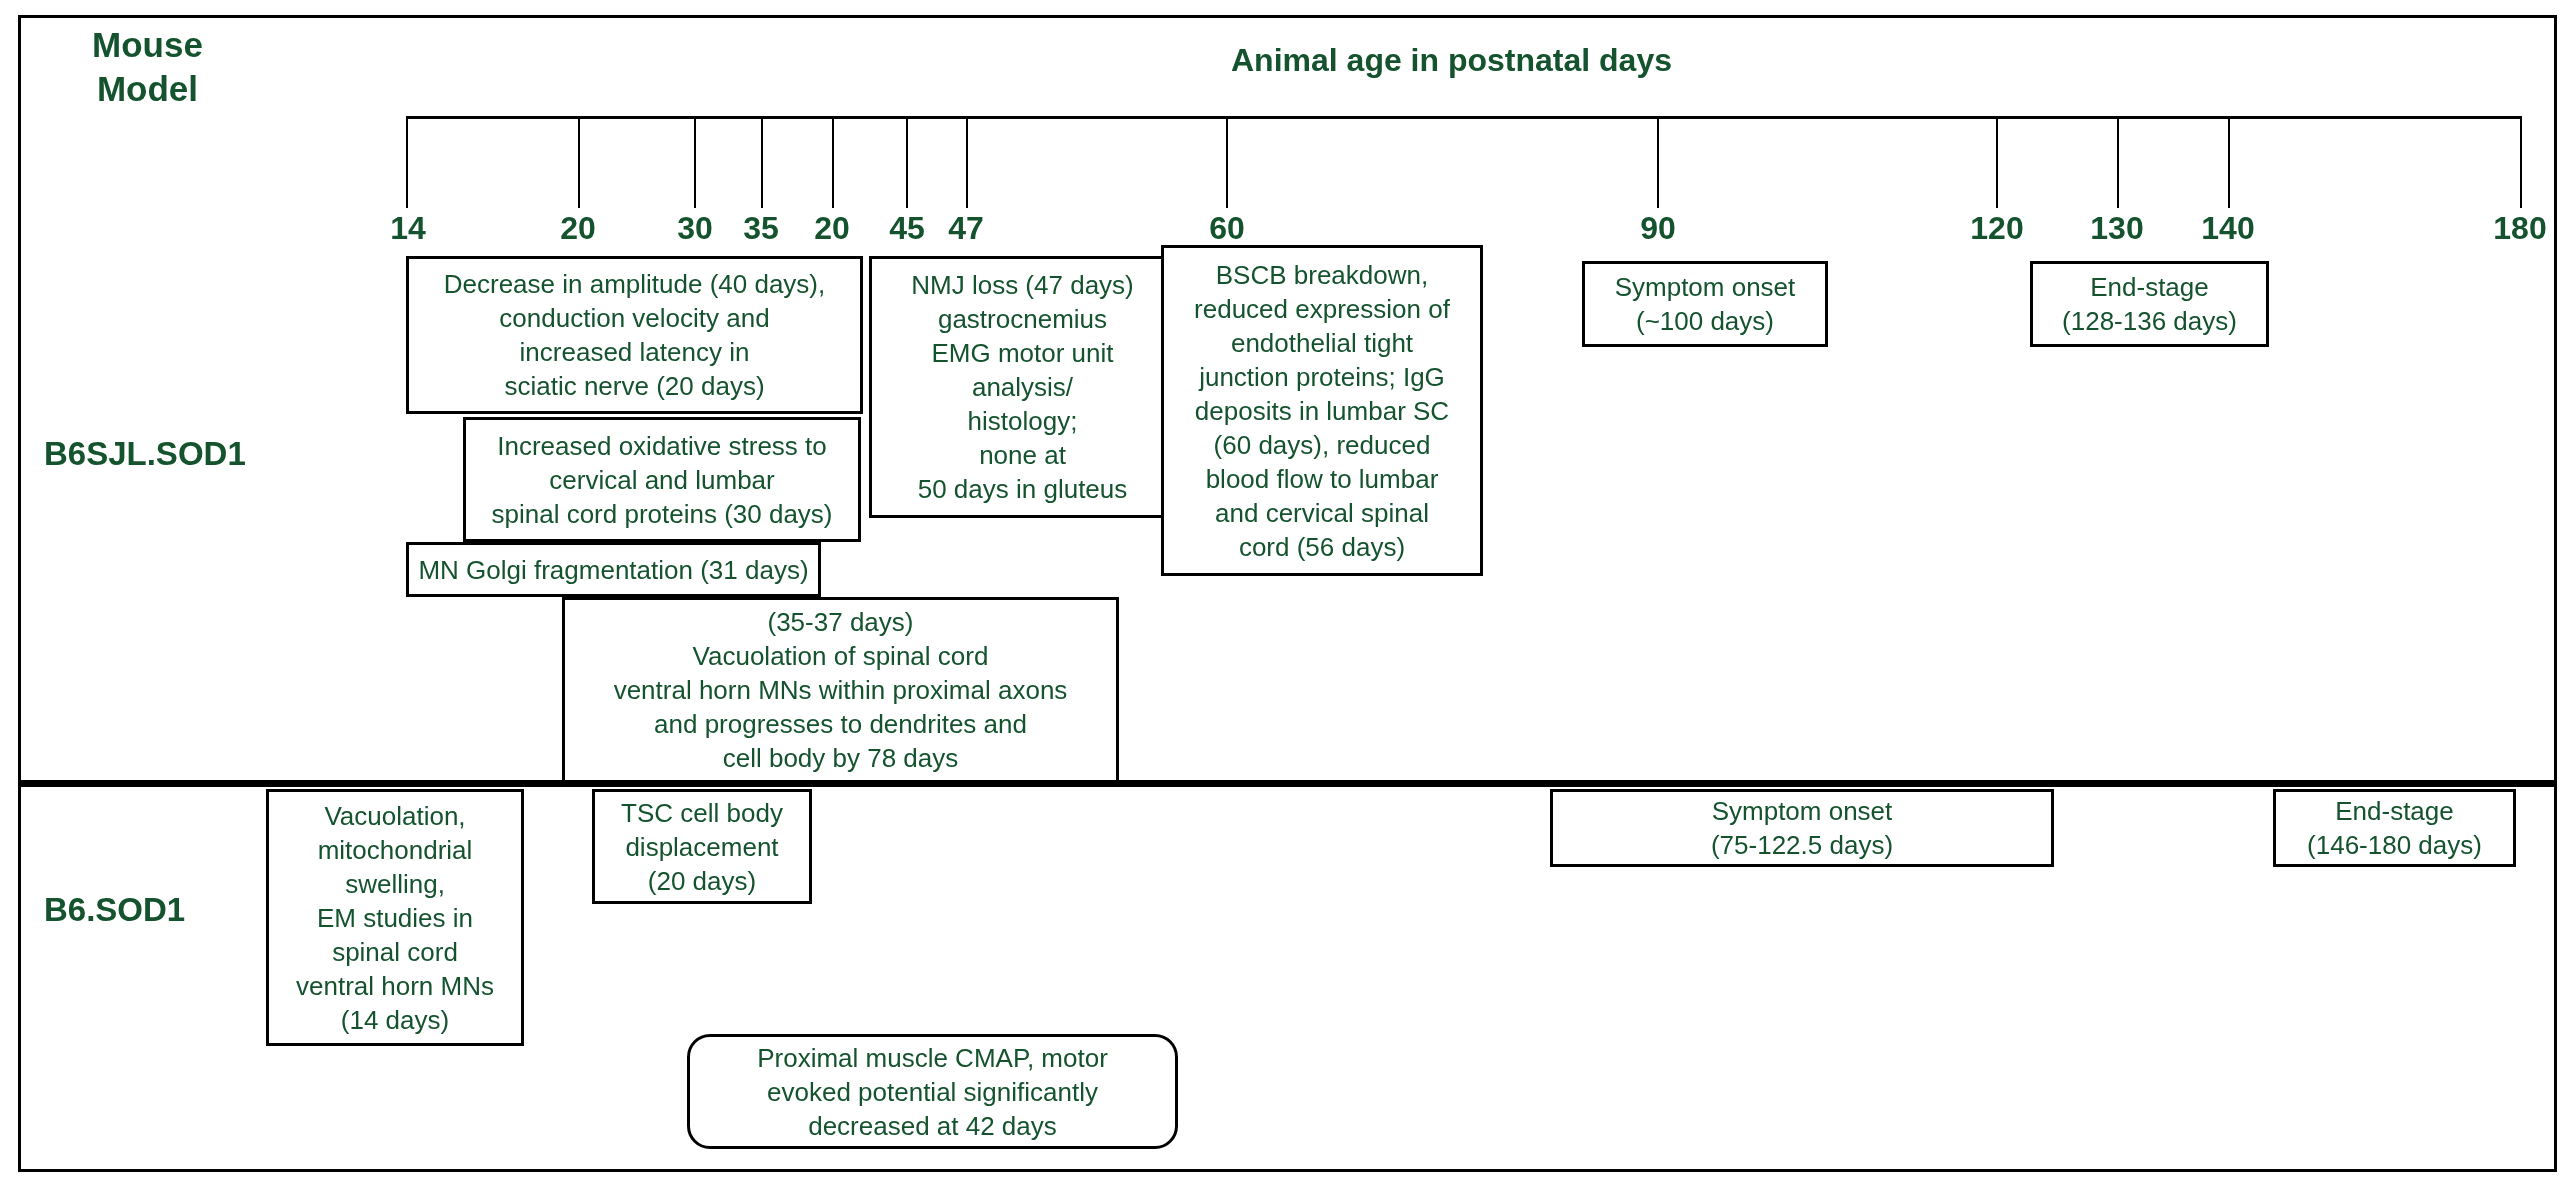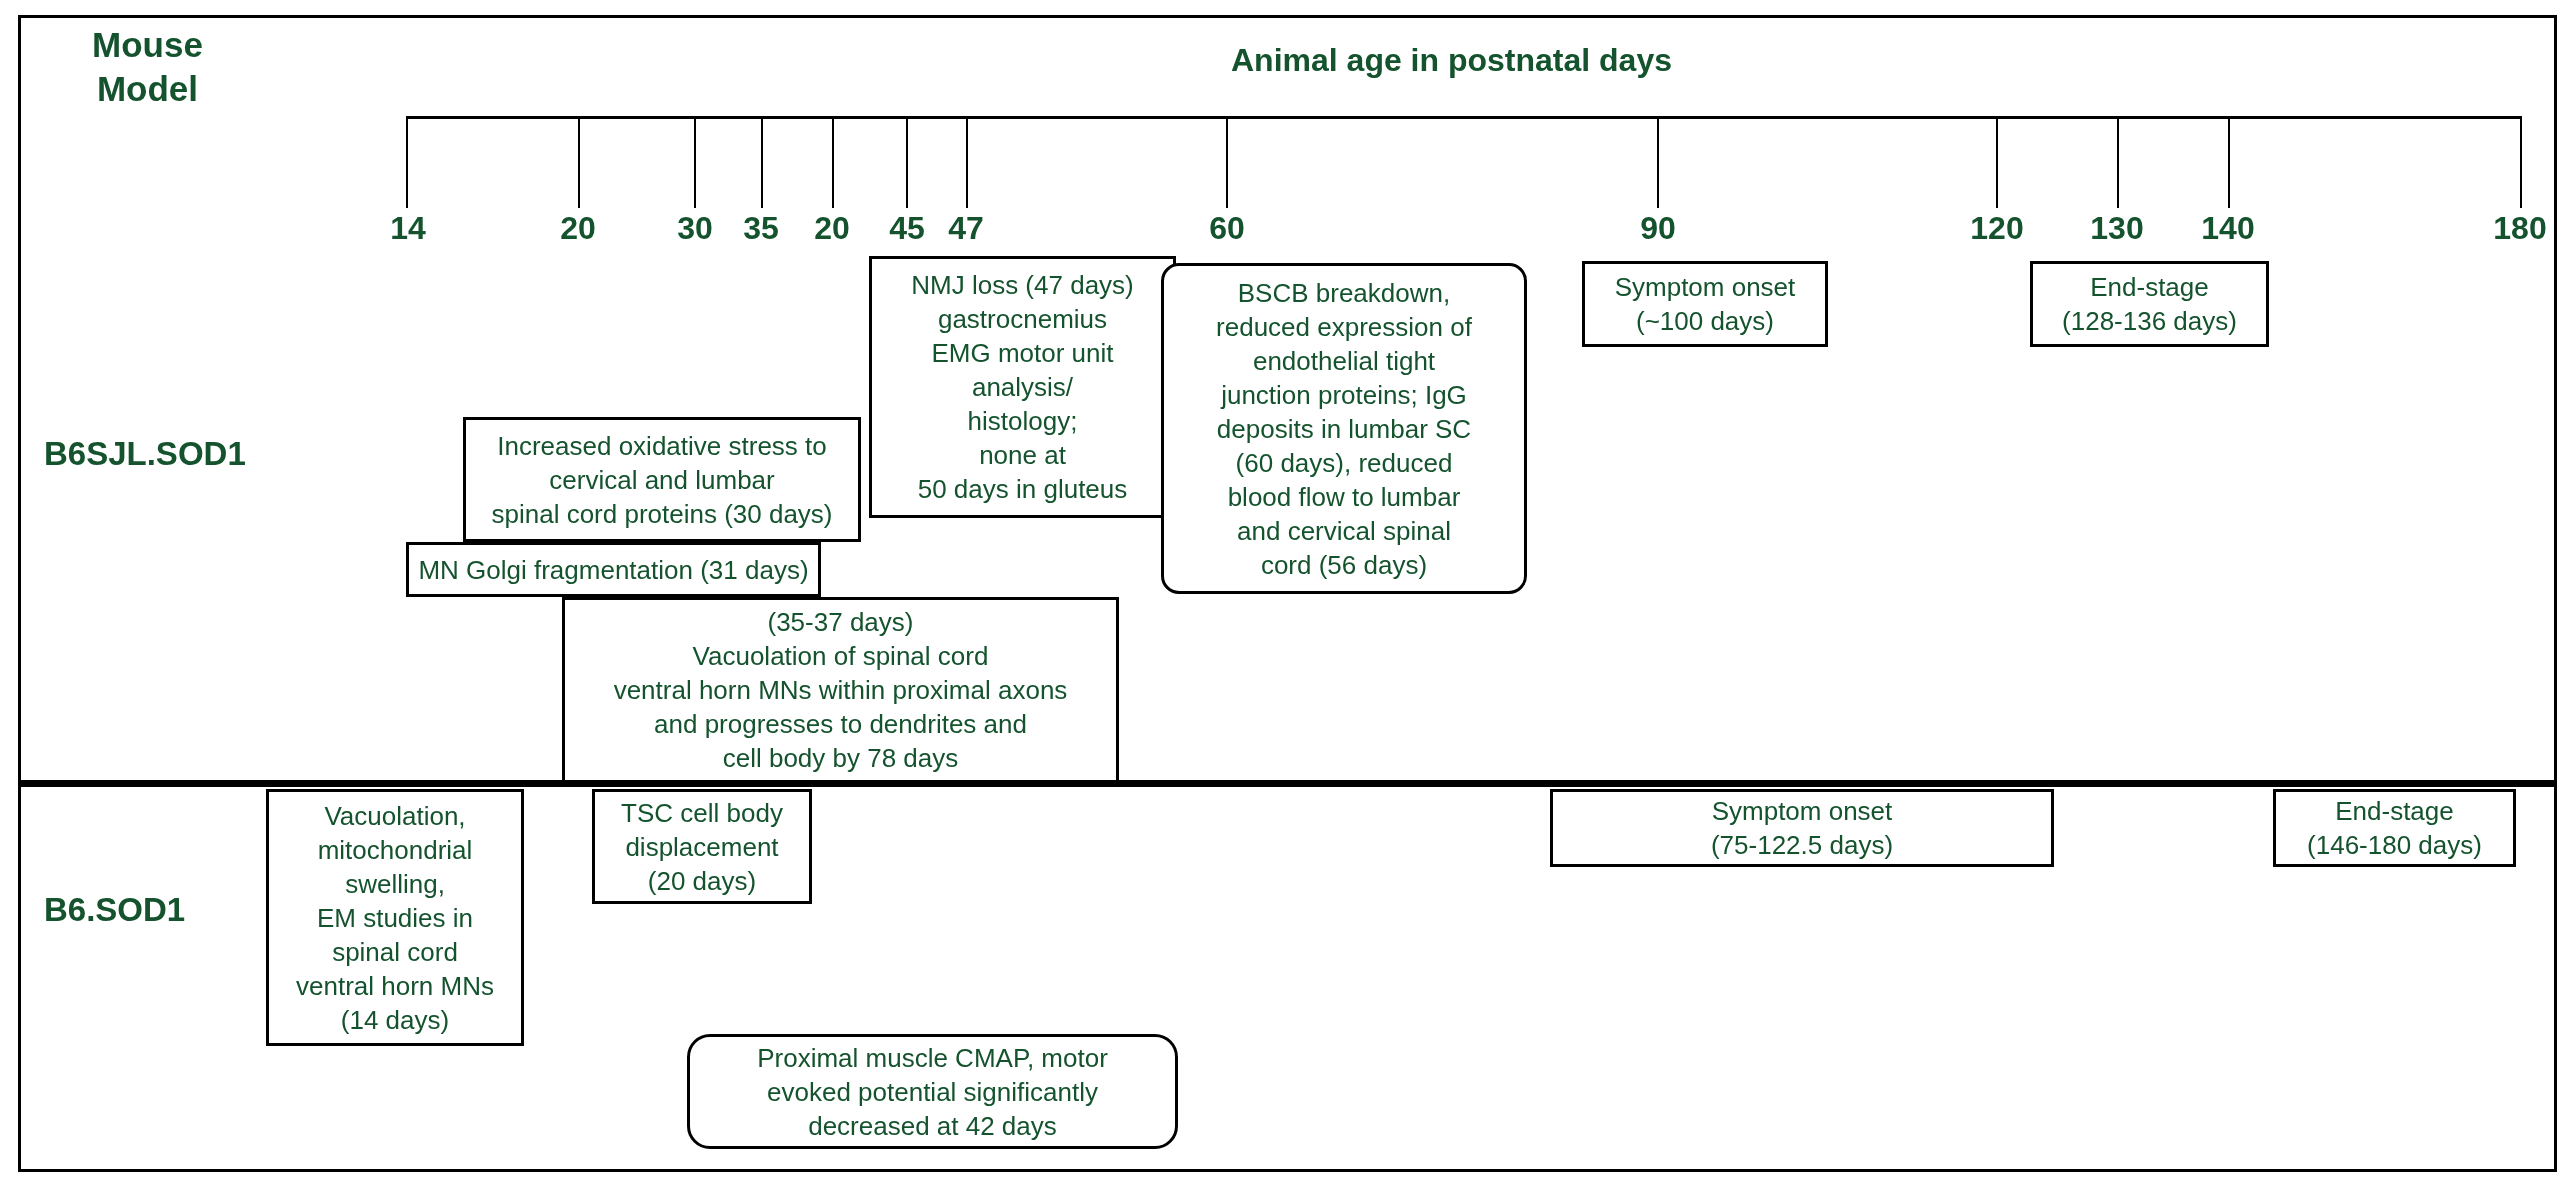--- a/index.html
+++ b/index.html
@@ -118,28 +118,32 @@
   <div class="tick-label" style="left:1944px">120</div>
   <div class="tick-label" style="left:2064px">130</div>
   <div class="tick-label" style="left:2175px">140</div>
   <div class="tick-label" style="left:2467px">180</div>
 
   <div class="divider"></div>
 
   <div class="row-label" style="left:44px; top:435px">B6SJL.SOD1</div>
   <div class="row-label" style="left:44px; top:891px">B6.SOD1</div>
 
+  <div class="box" style="left:406px;  top:256px;  width:457px; height:158px;">Decrease in amplitude (40 days),
+conduction velocity and
+increased latency in
+sciatic nerve (20 days)</div>
   <div class="box" style="left:869px; top:256px;  width:307px; height:262px;">NMJ loss (47 days)
 gastrocnemius
 EMG motor unit
 analysis/
 histology;
 none at
 50 days in gluteus</div>
-  <div class="box" style="left:1161px; top:263px;  width:366px; height:331px;border-radius:18px;">BSCB breakdown,
+  <div class="box" style="left:1161px; top:245px;  width:322px; height:331px;">BSCB breakdown,
 reduced expression of
 endothelial tight
 junction proteins; IgG
 deposits in lumbar SC
 (60 days), reduced
 blood flow to lumbar
 and cervical spinal
 cord (56 days)</div>
   <div class="box" style="left:1582px; top:261px;  width:246px; height:86px;">Symptom onset
 (~100 days)</div>

